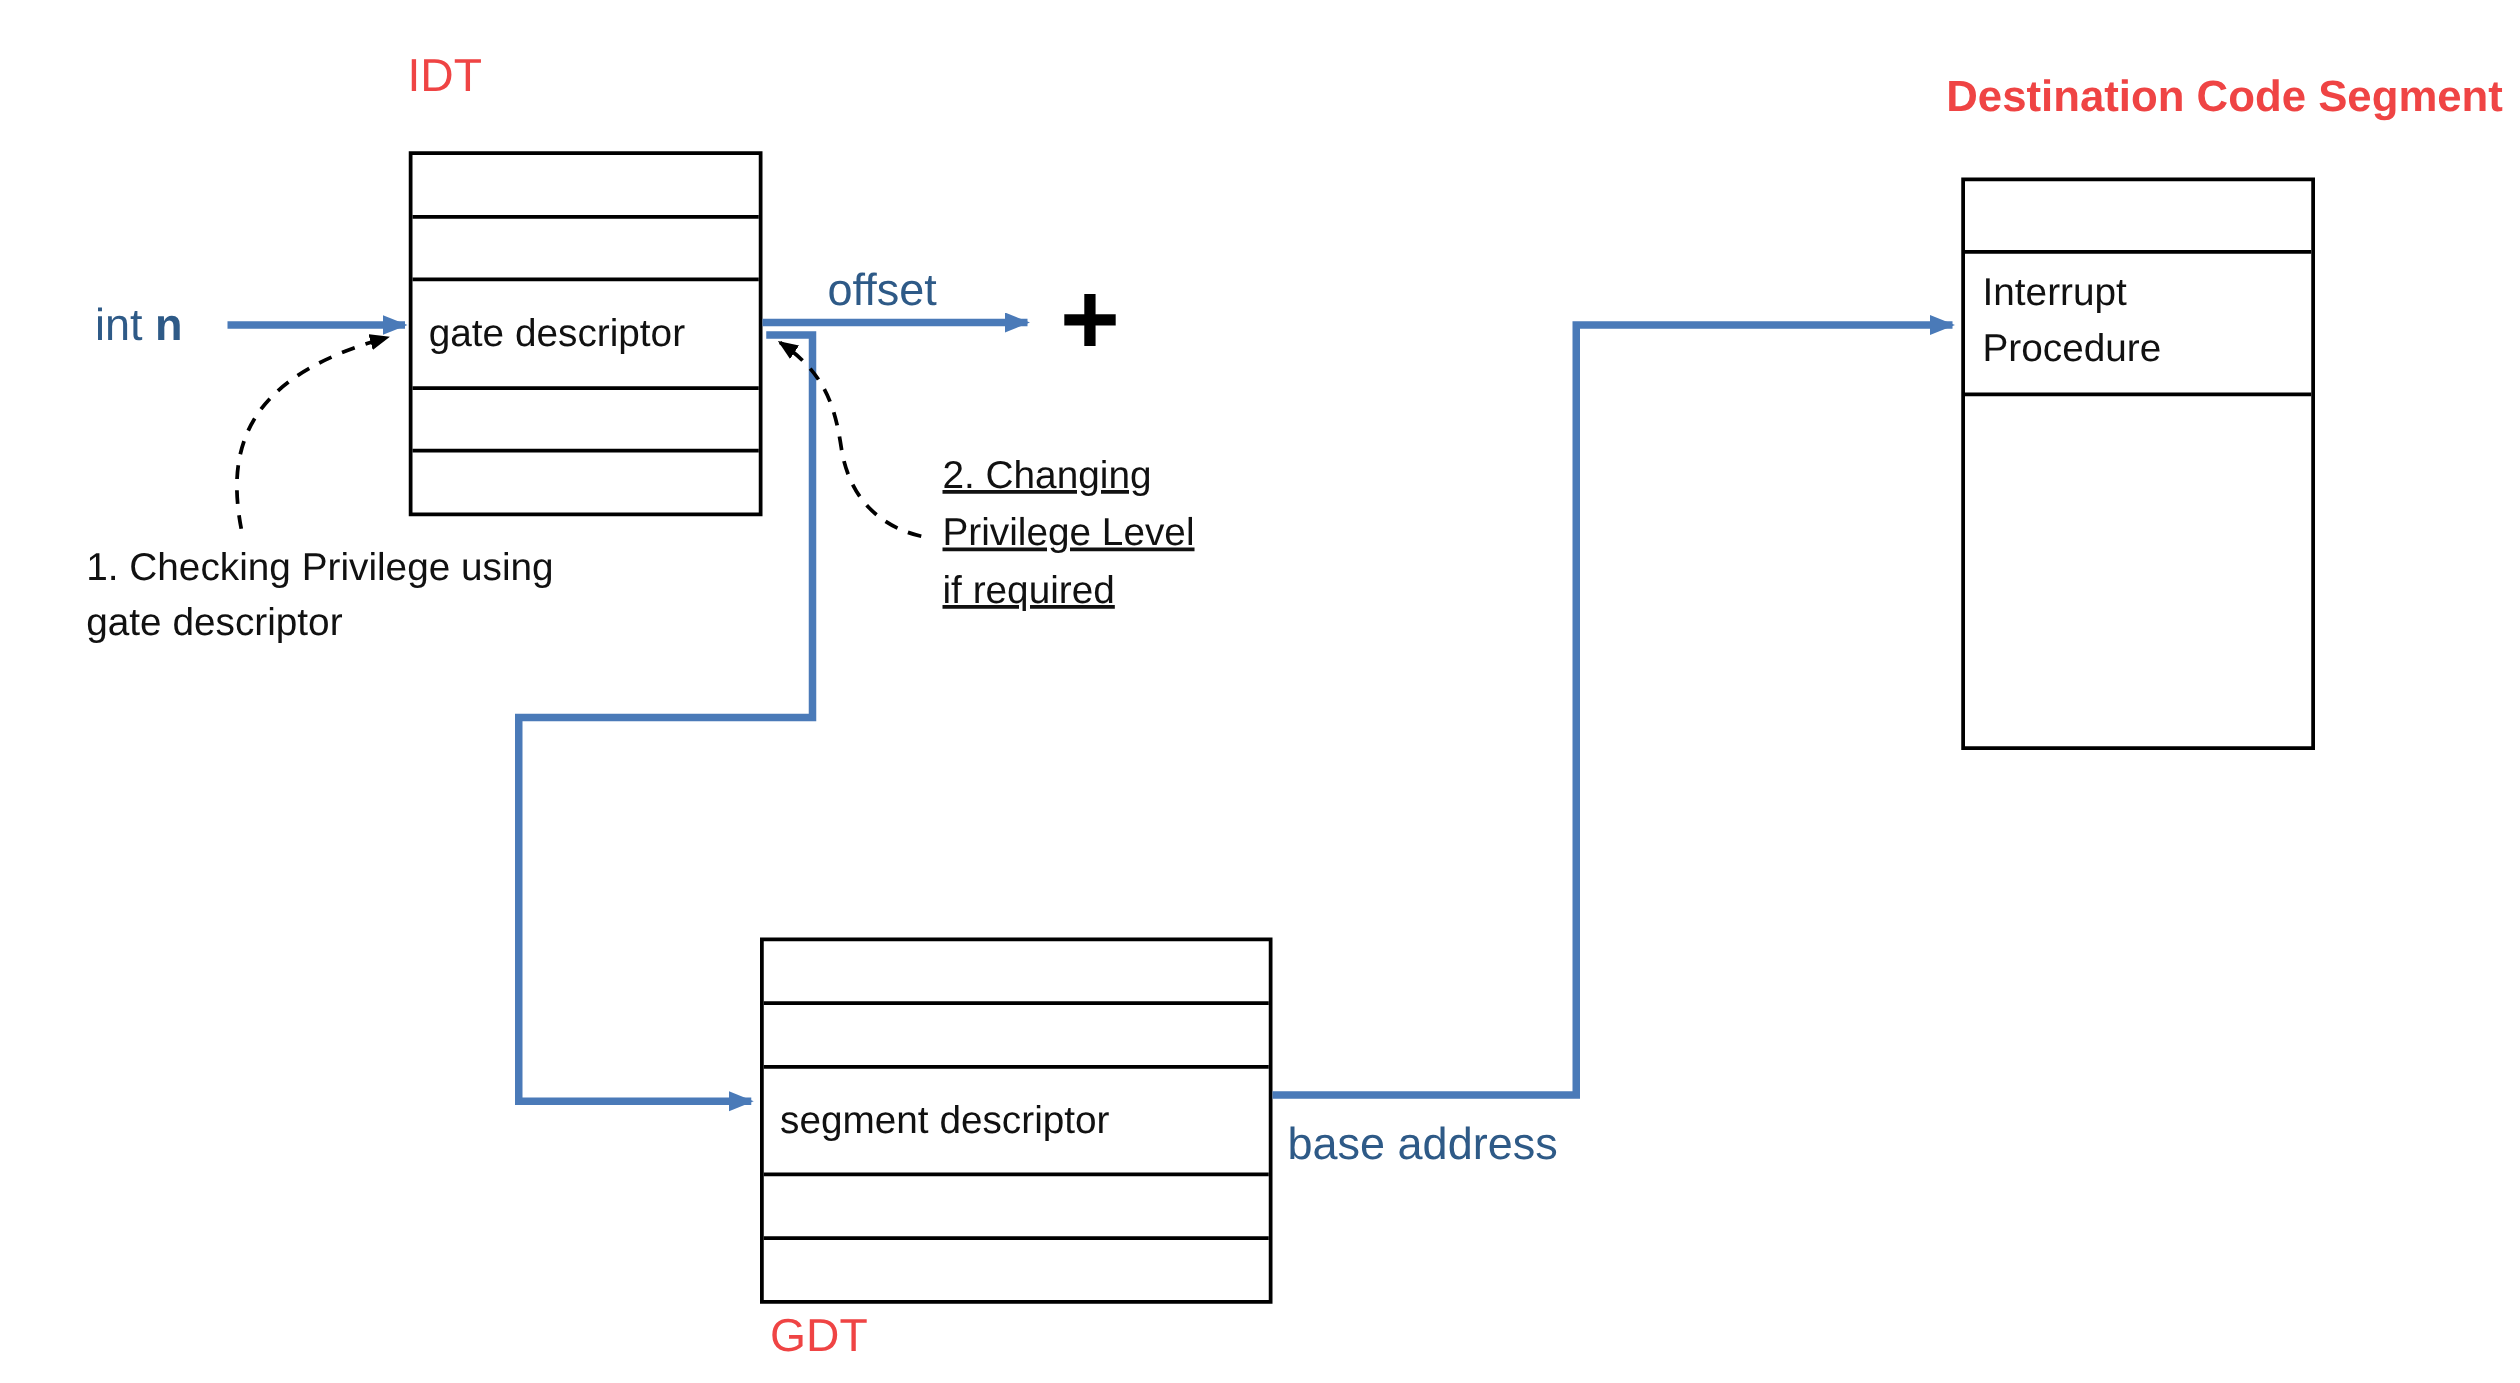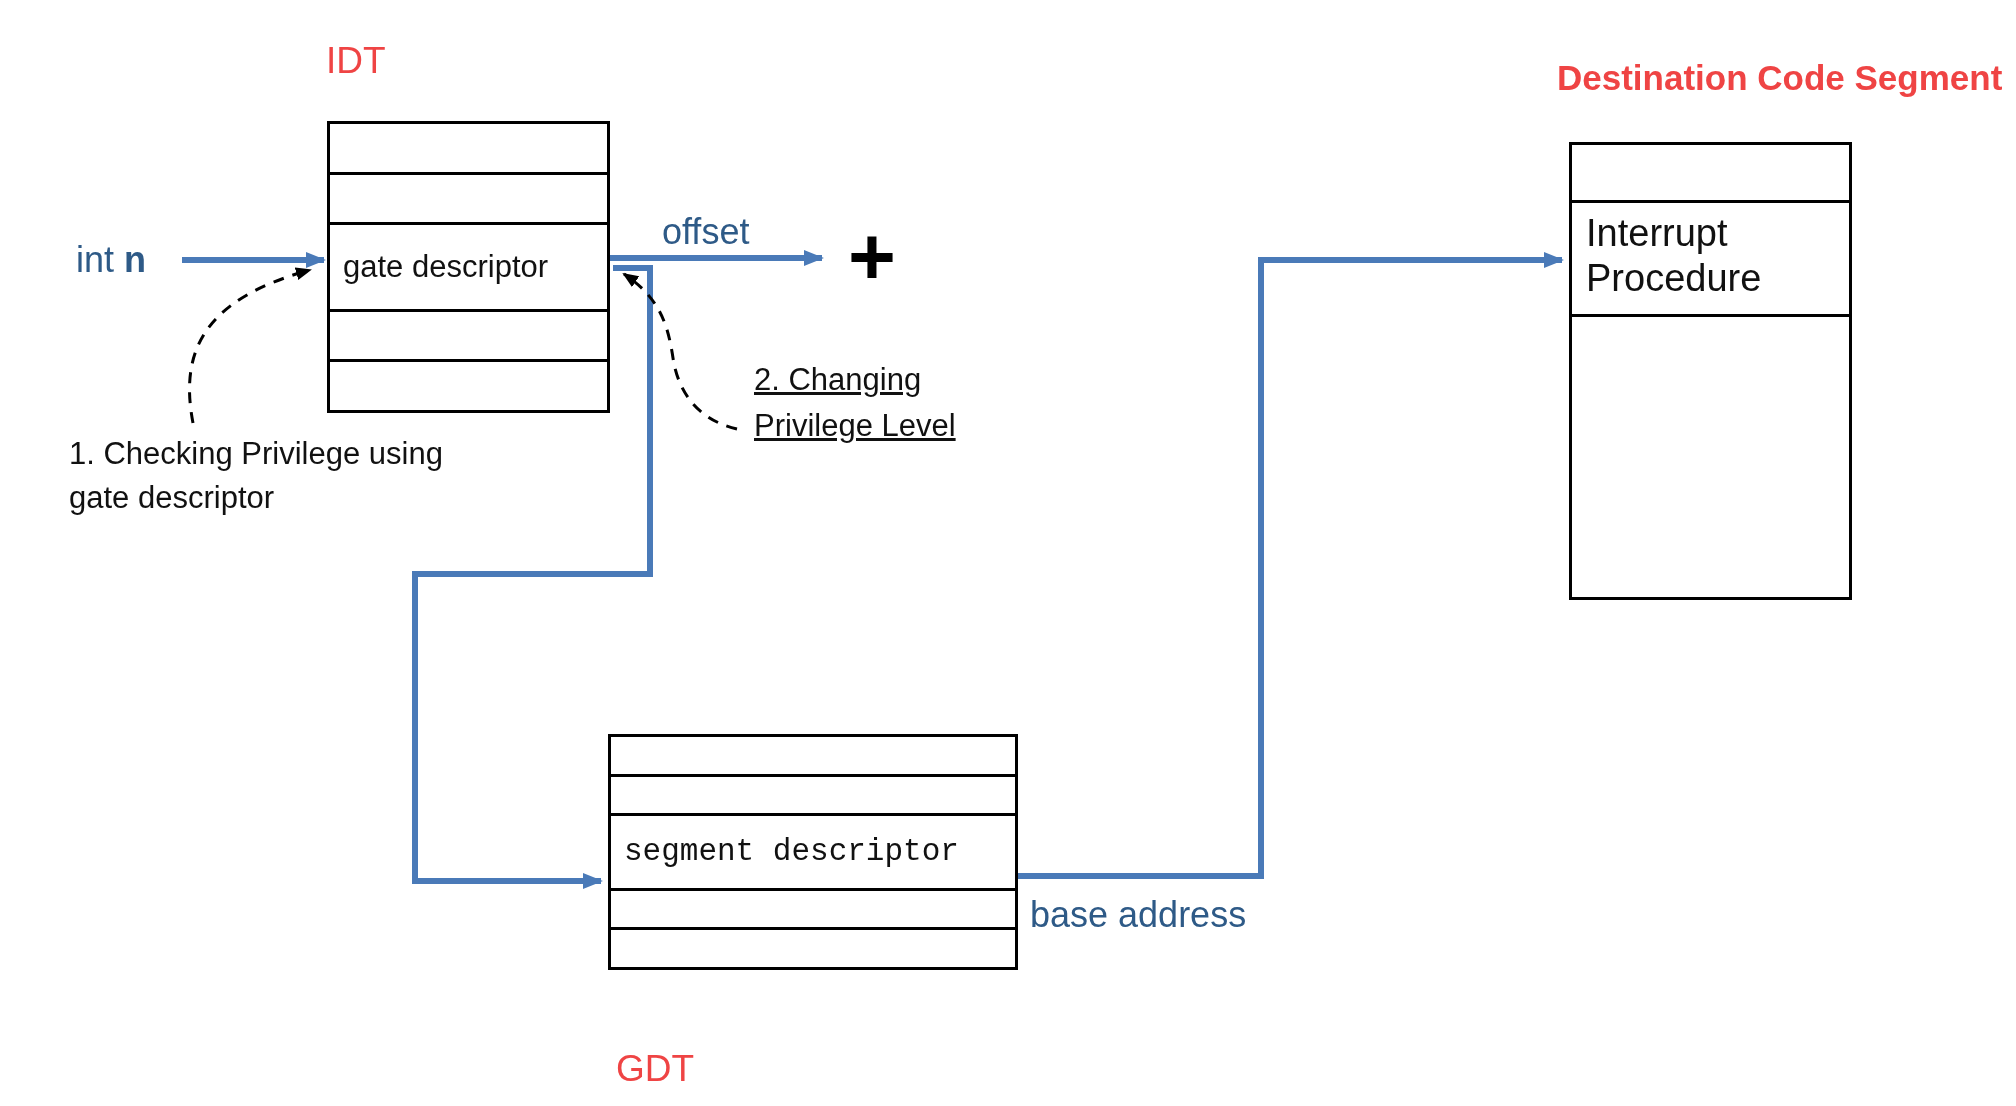--- a/index.html
+++ b/index.html
@@ -7,26 +7,26 @@
     position:relative;width:2016px;height:1106px;background:#ffffff;overflow:hidden;
     font-family:"Liberation Sans",sans-serif;color:#1a1a1a;
   }
   .abs{position:absolute;}
   
   .tbl{position:absolute;border:3px solid #000;background:#fff;display:flex;flex-direction:column;box-sizing:border-box;}
   .tbl .row{border-top:3px solid #000;flex:1 1 auto;display:flex;align-items:center;box-sizing:border-box;}
   .tbl .row:first-child{border-top:none;}
   .tbl .row .cell{padding-left:13px;font-size:31px;white-space:nowrap;color:#111;}
   #idt-table{left:327px;top:121px;width:283px;height:292px;}
-  #gdt-table{left:608px;top:734px;width:410px;height:236px;font-family:Liberation Mono, monospace;}
+  #gdt-table{left:608px;top:750px;width:410px;height:293px;}
   #dest-table{left:1569px;top:142px;width:283px;height:458px;}
   #dest-table .row-top{flex:0 0 55px;}
   #dest-table .row-mid{flex:0 0 114px;align-items:flex-start;}
   #dest-table .row-bottom{flex:1 1 auto;}
-  .two-line{padding:8px 0 0 14px;font-size:38px;line-height:45px;color:#111;}
+  .two-line{padding:8px 0 0 14px;font-size:31px;line-height:45px;color:#111;}
   
   .blue-label{color:#2e5a87;font-size:36px;white-space:nowrap;}
   .black-title{color:#ef4444;font-size:37px;white-space:nowrap;}
   #dest-title{font-size:35px;font-weight:600;text-align:center;}
   .note{color:#111;font-size:31px;line-height:44px;white-space:nowrap;}
   #note2{line-height:46px;text-decoration:underline;}
   #int-n .bold-n{font-weight:bold;}
   #plus-sign{left:836px;top:210px;width:72px;height:92px;font-size:82px;font-weight:900;
     color:#000;text-align:center;line-height:92px;}
   
@@ -106,20 +106,21 @@
   <div class="abs blue-label" style="left:1030px;top:894px;">base address</div>
 
   <div class="abs note" id="note1" style="left:69px;top:432px;">
     <div>1. Checking Privilege using</div>
     <div>gate descriptor</div>
   </div>
 
   <div class="abs note" id="note2" style="left:754px;top:357px;">
     <div>2. Changing</div>
     <div>Privilege Level</div>
+    <div>if required</div>
   </div>
 
   <svg id="wires" width="2016" height="1106" viewBox="0 0 2016 1106">
     <defs>
       <marker id="ah-blue" markerUnits="userSpaceOnUse" markerWidth="24" markerHeight="20" refX="18" refY="8" orient="auto">
         <path d="M0,0 L20,8 L0,16 Z" fill="#4a7ab8"></path>
       </marker>
       <marker id="ah-black" markerUnits="userSpaceOnUse" markerWidth="20" markerHeight="16" refX="14" refY="6.5" orient="auto">
         <path d="M0,0 L16,6.5 L0,13 Z" fill="#000"></path>
       </marker>

